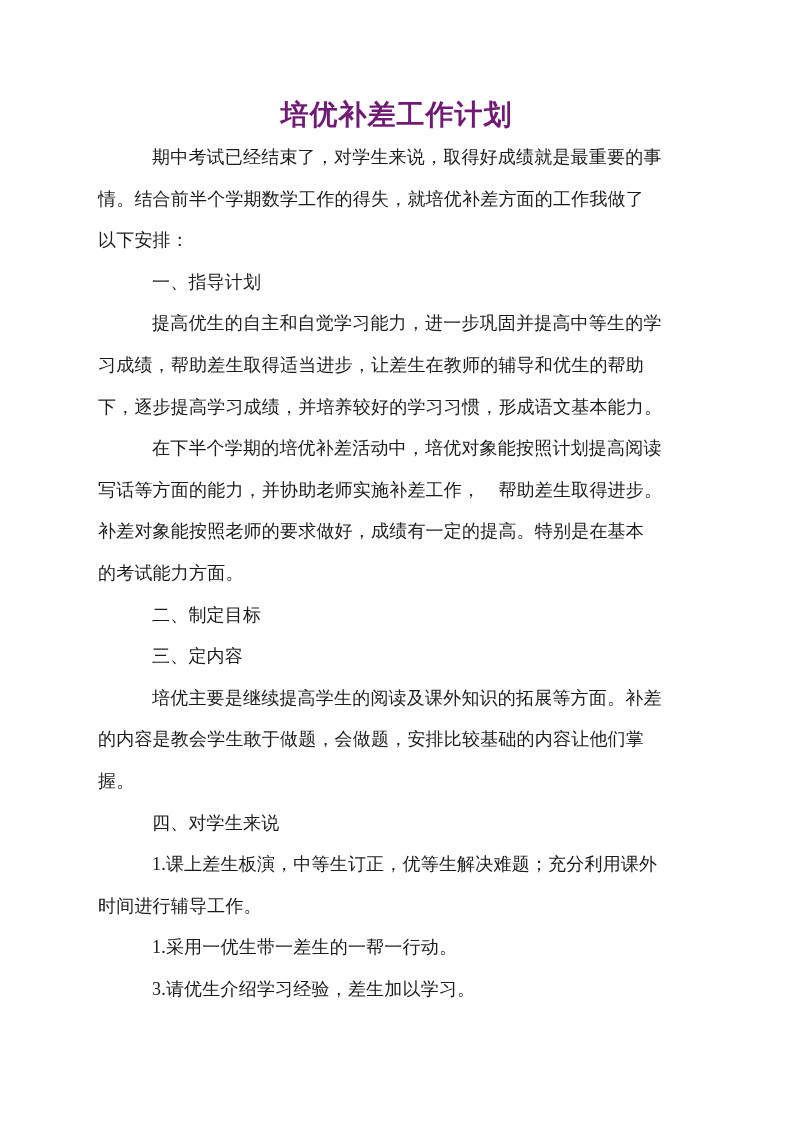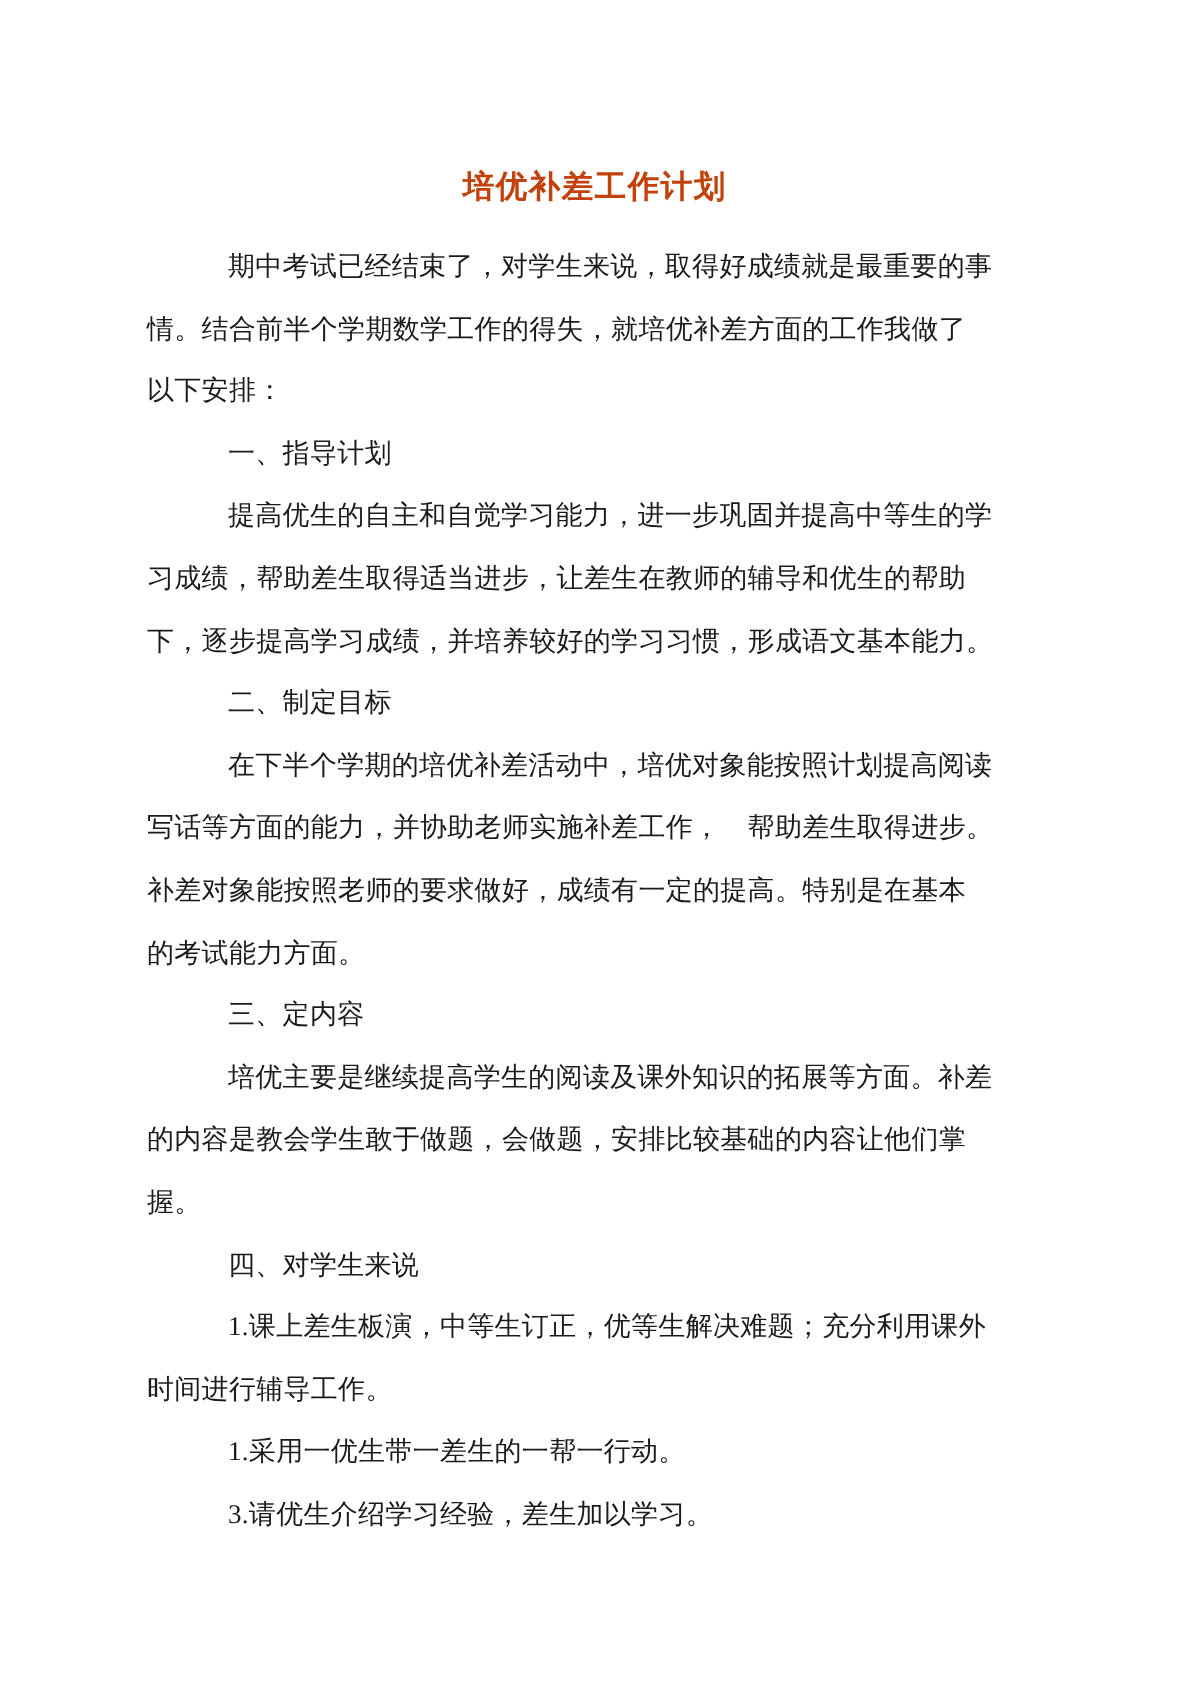--- a/index.html
+++ b/index.html
@@ -9,28 +9,28 @@
     width: 793px;
     height: 1122px;
     margin: 0 auto;
     background: #ffffff;
     font-family: "Liberation Serif", "DejaVu Serif", serif;
     color: #1b1b1b;
     overflow: hidden;
     box-sizing: border-box;
   }
   .doc-title {
-    margin: 10px;
+    margin: 0;
     padding-top: 92px;
     height: 45px;
     line-height: 45px;
-    font-size: 21px;
+    font-size: 28px;
     font-weight: 700;
     text-align: center;
-    color: #c2410c;
+    color: #701a75;
     letter-spacing: 1px;
   }
   .doc-body {
     padding: 0 110px 0 98px;
   }
   .para { margin: 0; }
   .ln {
     font-size: 18px;
     line-height: 41.6px;
     height: 41.6px;
@@ -58,28 +58,28 @@
       <div class="ln indent">一、指导计划</div>
     </div>
 
     <div class="para">
       <div class="ln indent">提高优生的自主和自觉学习能力，进一步巩固并提高中等生的学</div>
       <div class="ln">习成绩，帮助差生取得适当进步，让差生在教师的辅导和优生的帮助</div>
       <div class="ln">下，逐步提高学习成绩，并培养较好的学习习惯，形成语文基本能力。</div>
     </div>
 
     <div class="para">
-      <div class="ln indent">二、制定目标</div>
-    </div>
-
-    <div class="para">
       <div class="ln indent">在下半个学期的培优补差活动中，培优对象能按照计划提高阅读</div>
       <div class="ln">写话等方面的能力，并协助老师实施补差工作，　帮助差生取得进步。</div>
       <div class="ln">补差对象能按照老师的要求做好，成绩有一定的提高。特别是在基本</div>
       <div class="ln">的考试能力方面。</div>
+    </div>
+
+    <div class="para">
+      <div class="ln indent">二、制定目标</div>
     </div>
 
     <div class="para">
       <div class="ln indent">三、定内容</div>
     </div>
 
     <div class="para">
       <div class="ln indent">培优主要是继续提高学生的阅读及课外知识的拓展等方面。补差</div>
       <div class="ln">的内容是教会学生敢于做题，会做题，安排比较基础的内容让他们掌</div>
       <div class="ln">握。</div>

